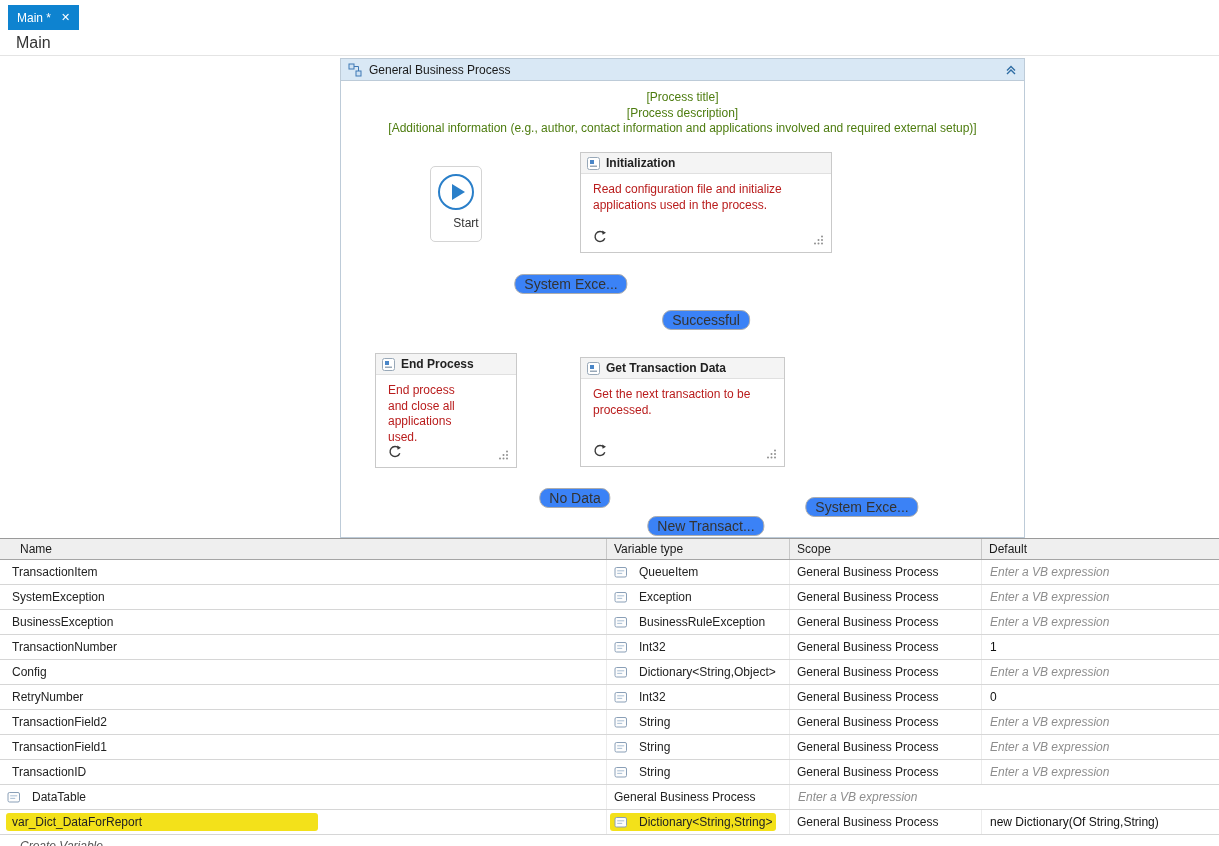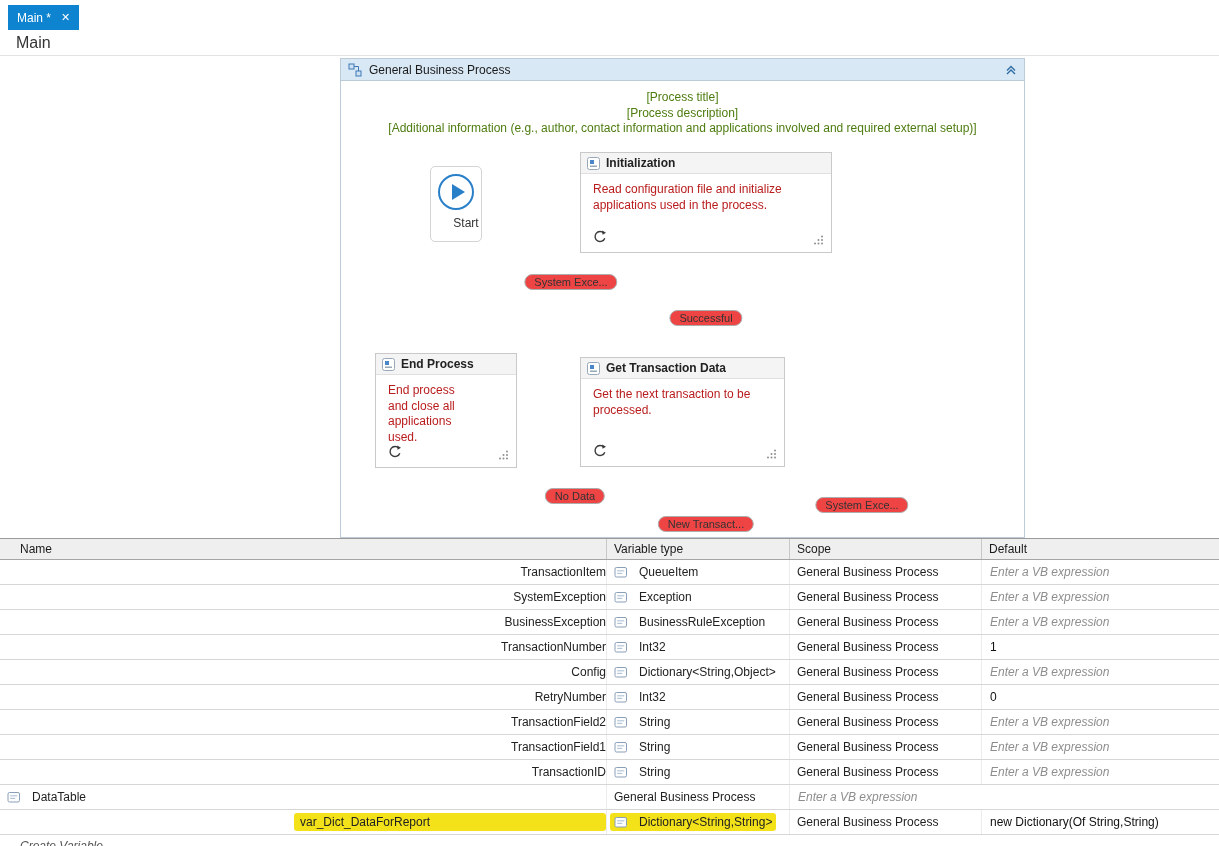--- a/index.html
+++ b/index.html
@@ -58,41 +58,41 @@
   }
   .activity-desc{padding:8px 12px;font-size:12px;color:#b91c1c;line-height:1.3;}
   .refresh{position:absolute;left:12px;bottom:8px;}
   .grip{position:absolute;right:7px;bottom:6px;}
   .act-init{left:580px;top:96px;width:252px;height:101px;}
   .act-end{left:375px;top:297px;width:142px;height:115px;}
   .act-gtd{left:580px;top:301px;width:205px;height:110px;}
   .act-end .activity-desc{width:112px;}
   
   .pill{
-    position:absolute;transform:translateX(-50%);background:#ef4444;border:1px solid #adadad;
-    border-radius:9px;padding:1px 9px;font-size:11px;color:#333;white-space:nowrap;
+    position:absolute;transform:translateX(-50%);background:#3b82f6;border:1px solid #adadad;
+    border-radius:9px;padding:1px 9px;font-size:14px;color:#333;white-space:nowrap;
   }
   
   .variables-panel{
     position:absolute;top:538px;left:0;width:1219px;height:246px;background:#fff;
     border-top:1px solid #9a9a9a;
   }
   .var-header,.var-row{
     display:grid;grid-template-columns:607px 183px 192px 1fr;align-items:center;
   }
   .var-header{
     height:21px;background:#efefef;border-bottom:1px solid #a5a5a5;font-size:12px;color:#1a1a1a;
   }
   .var-header>div{padding-left:7px;border-right:1px solid #c8c8c8;height:100%;display:flex;align-items:center;}
   .var-header>div:first-child{padding-left:20px;}
   .var-header>div:last-child{border-right:none;}
   .var-row{height:25px;border-bottom:1px solid #d6d6d6;font-size:12px;}
   .var-row>div{height:100%;display:flex;align-items:center;border-right:1px solid #ececec;overflow:hidden;}
   .var-row>div:last-child{border-right:none;}
-  .name-cell{padding-left:23px;justify-content:flex-end;}
+  .name-cell{padding-left:12px;}
   .type-cell{padding-left:3px;}
   .type-wrap{display:inline-flex;align-items:center;gap:11px;padding:2px 4px;}
   .scope-cell{padding-left:7px;}
   .default-cell{padding-left:8px;color:#111;}
   .default-cell .placeholder{font-style:italic;color:#8e8e8e;}
   .hl{background:var(--highlight-yellow);border-radius:3px;}
   .hl-wide{display:inline-block;min-width:312px;margin-left:-6px;padding:2px 6px;}
   .create-variable{
     font-size:12px;font-style:italic;color:#555;padding:4px 0 0 20px;
   }

